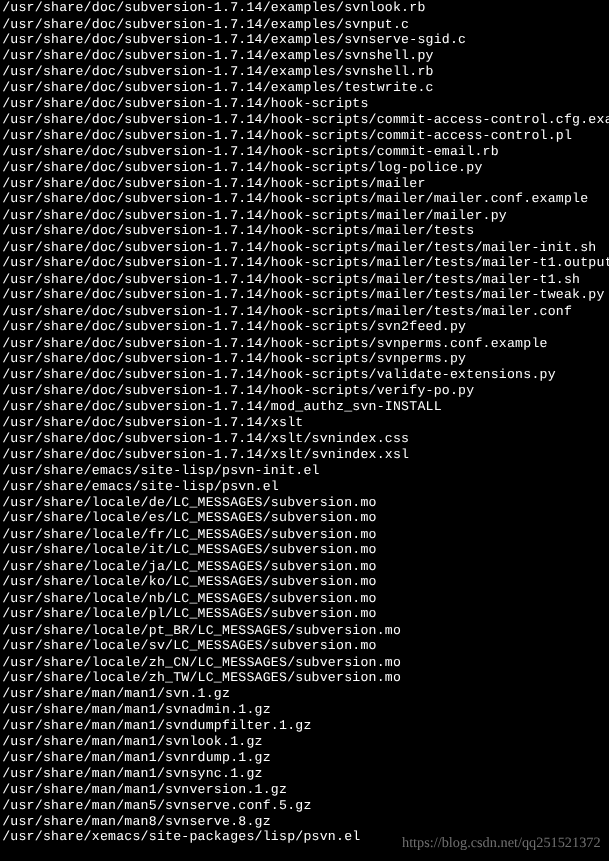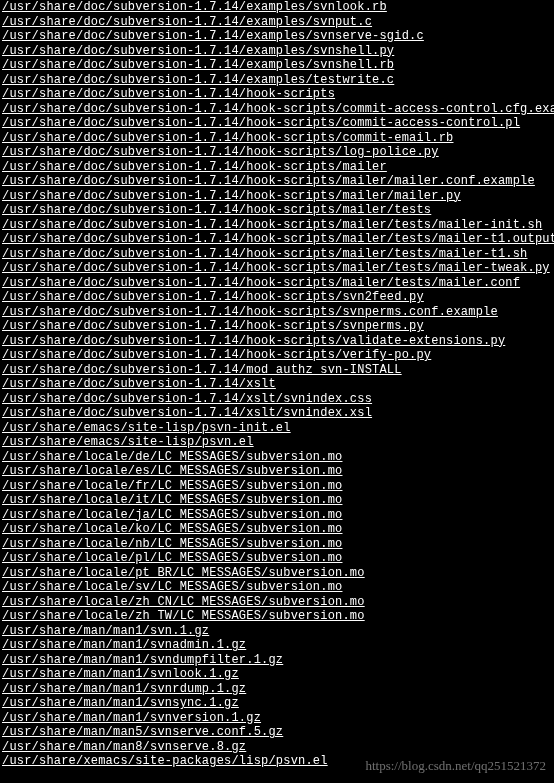--- a/index.html
+++ b/index.html
@@ -15,21 +15,20 @@
     overflow: hidden;
     position: relative;
   }
   .terminal {
     white-space: pre;
     padding: 0 2px;
   }
   .line {
     display: block;
     letter-spacing: 0.2px;
-    text-decoration: underline;
   }
   .watermark {
     position: absolute;
     bottom: 10px;
     right: 8px;
     color: rgba(200,200,200,0.55);
     font-family: Liberation Serif, serif;
     font-size: 13px;
     pointer-events: none;
   }

